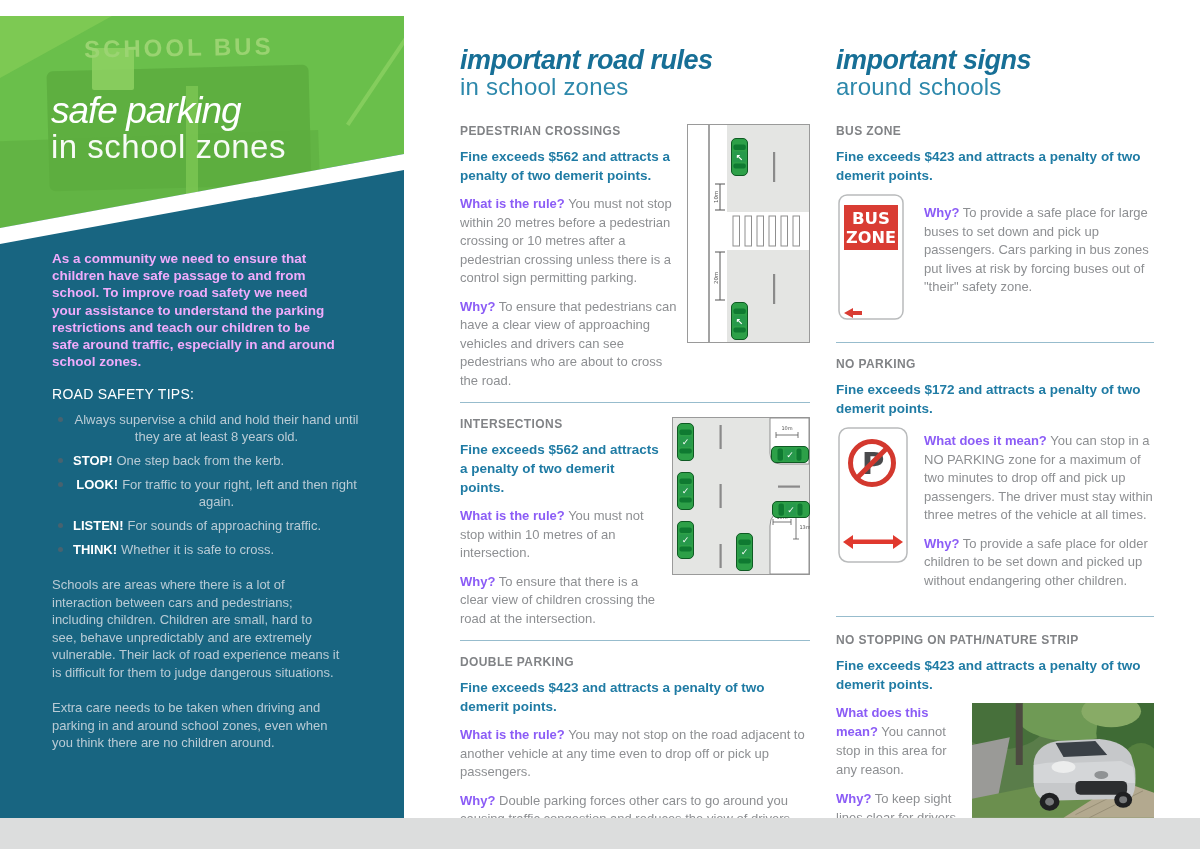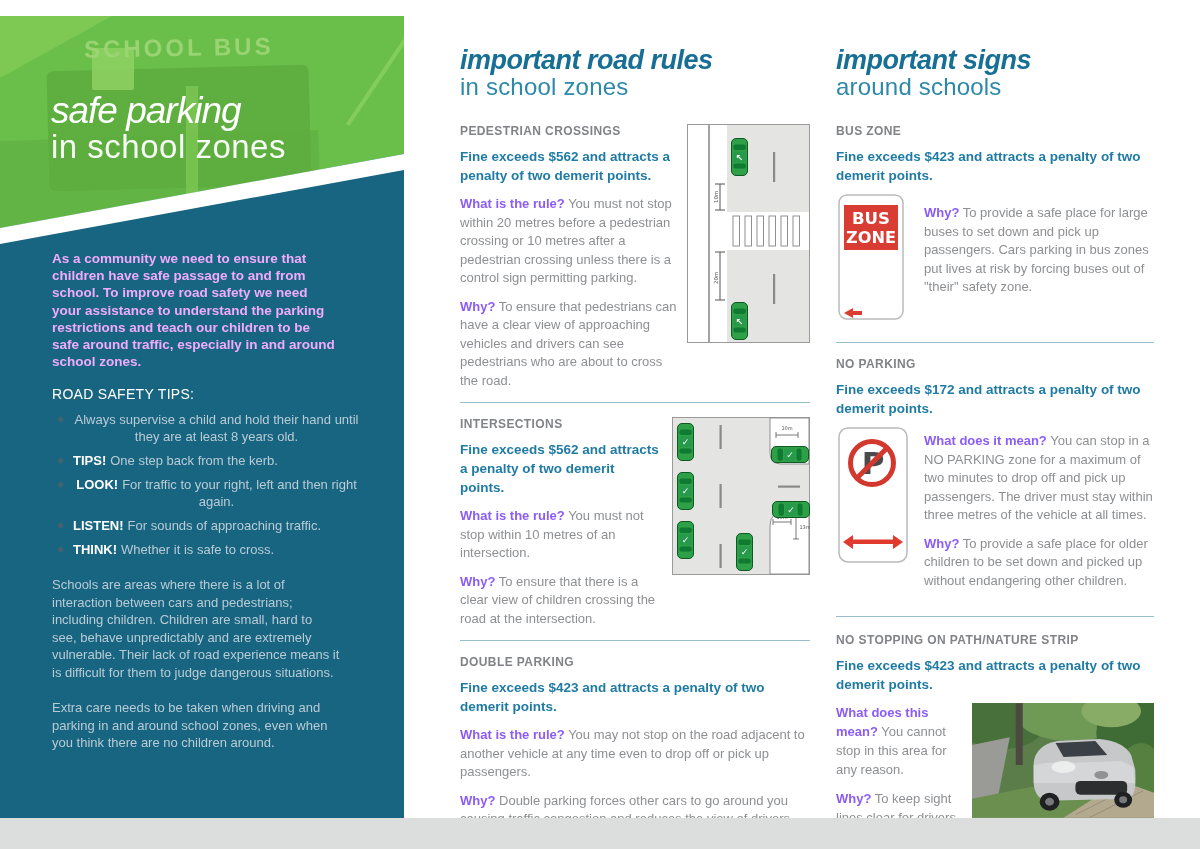--- a/index.html
+++ b/index.html
@@ -124,21 +124,21 @@
 safe around traffic, especially in and around
 school zones.</p>
       <div class="tips-heading">ROAD SAFETY TIPS:</div>
       <ul class="tips">
         <li>
             <span class="dot"></span>
             <span class="tip-text"><b class="tip-lead"></b><span>Always supervise a child and hold their hand until they are at least 8 years old.</span></span>
           </li>
         <li>
             <span class="dot"></span>
-            <span class="tip-text"><b class="tip-lead">TIPS!</b><span>One step back from the kerb.</span></span>
+            <span class="tip-text"><b class="tip-lead">STOP!</b><span>One step back from the kerb.</span></span>
           </li>
         <li>
             <span class="dot"></span>
             <span class="tip-text"><b class="tip-lead">LOOK!</b><span>For traffic to your right, left and then right again.</span></span>
           </li>
         <li>
             <span class="dot"></span>
             <span class="tip-text"><b class="tip-lead">LISTEN!</b><span>For sounds of approaching traffic.</span></span>
           </li>
         <li>

